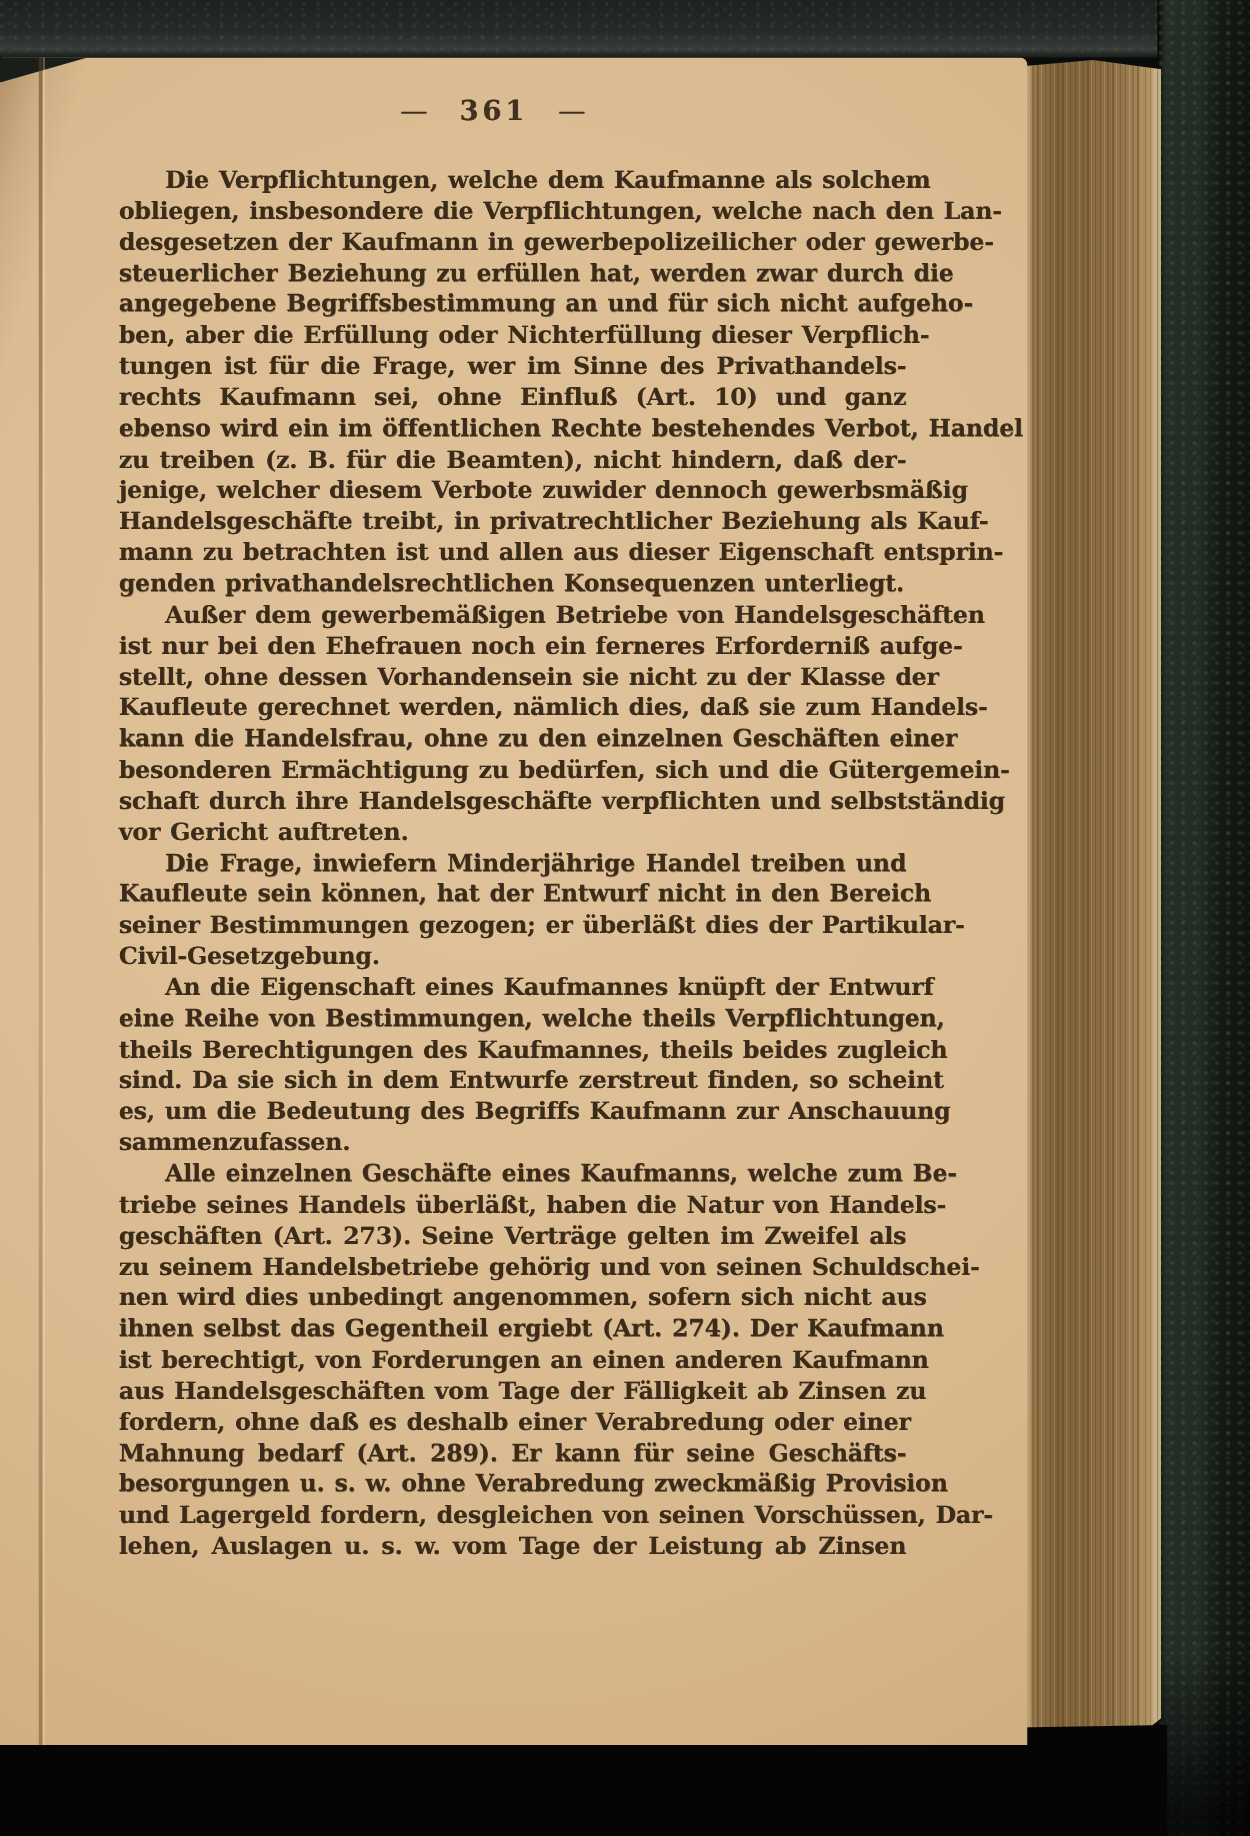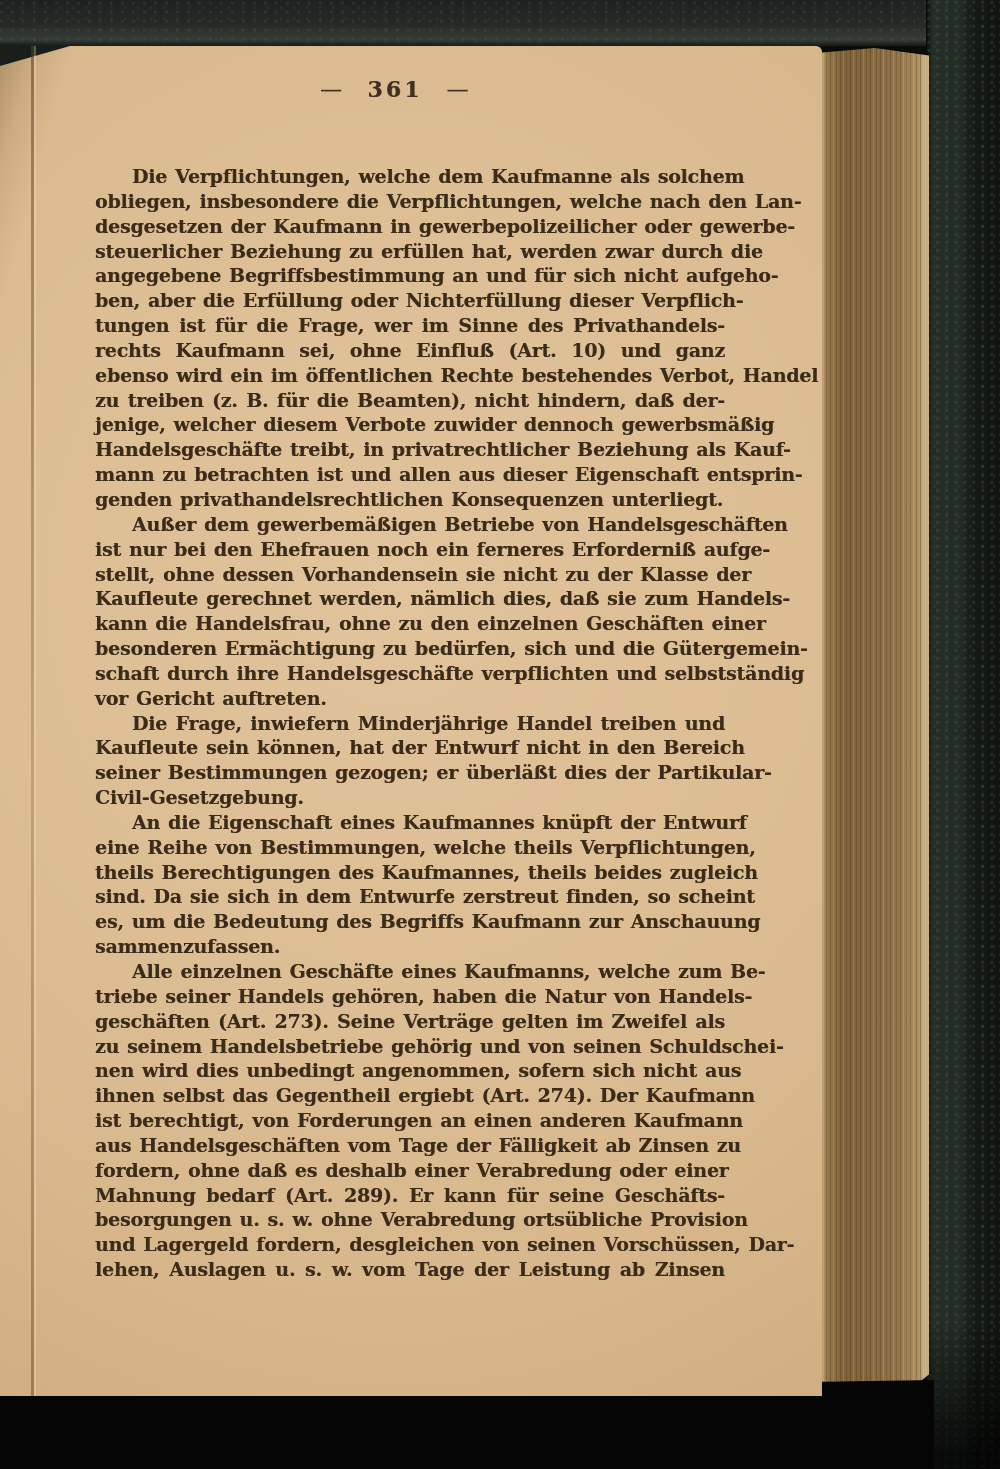--- a/index.html
+++ b/index.html
@@ -84,21 +84,21 @@
     position:absolute;left:95px;top:30px;width:600px;
     display:flex;justify-content:center;align-items:center;gap:24px;
     color:#40301f;
     font-size:22px;letter-spacing:1.5px;
     text-shadow:.3px .3px .4px rgba(60,44,26,.55);
   }
   .header .num{letter-spacing:3px;font-weight:bold;}
 
   
   .text-block{
-    position:absolute;left:95px;top:86px;width:630px;margin-top:32px;
+    position:absolute;left:95px;top:86px;width:630px;
   }
   .para{margin:0;}
   .line{
     height:24.85px;line-height:24.85px;
     font-size:19px;font-weight:600;
     color:#3b2b19;
     letter-spacing:-0.2px;word-spacing:1.5px;
     text-align:justify;text-align-last:justify;
     white-space:nowrap;
     text-shadow:.3px .3px .35px rgba(59,43,25,.55);
@@ -162,29 +162,29 @@
         <div class="para">
           <div class="line indent">An die Eigenschaft eines Kaufmannes knüpft der Entwurf</div>
           <div class="line">eine Reihe von Bestimmungen, welche theils Verpflichtungen,</div>
           <div class="line">theils Berechtigungen des Kaufmannes, theils beides zugleich</div>
           <div class="line">sind. Da sie sich in dem Entwurfe zerstreut finden, so scheint</div>
           <div class="line">es, um die Bedeutung des Begriffs Kaufmann zur Anschauung</div>
           <div class="line endline">sammenzufassen.</div>
         </div>
         <div class="para">
           <div class="line indent">Alle einzelnen Geschäfte eines Kaufmanns, welche zum Be-</div>
-          <div class="line">triebe seiner Handels gehören, haben die Natur von Handels-</div>
+          <div class="line">triebe seines Handels überläßt, haben die Natur von Handels-</div>
           <div class="line">geschäften (Art. 273). Seine Verträge gelten im Zweifel als</div>
           <div class="line">zu seinem Handelsbetriebe gehörig und von seinen Schuldschei-</div>
           <div class="line">nen wird dies unbedingt angenommen, sofern sich nicht aus</div>
           <div class="line">ihnen selbst das Gegentheil ergiebt (Art. 274). Der Kaufmann</div>
           <div class="line">ist berechtigt, von Forderungen an einen anderen Kaufmann</div>
           <div class="line">aus Handelsgeschäften vom Tage der Fälligkeit ab Zinsen zu</div>
           <div class="line">fordern, ohne daß es deshalb einer Verabredung oder einer</div>
           <div class="line">Mahnung bedarf (Art. 289). Er kann für seine Geschäfts-</div>
-          <div class="line">besorgungen u. s. w. ohne Verabredung ortsübliche Provision</div>
+          <div class="line">besorgungen u. s. w. ohne Verabredung zweckmäßig Provision</div>
           <div class="line">und Lagergeld fordern, desgleichen von seinen Vorschüssen, Dar-</div>
           <div class="line">lehen, Auslagen u. s. w. vom Tage der Leistung ab Zinsen</div>
         </div>
       </div>
   </div>
 
 </div>
 
 </body></html>

